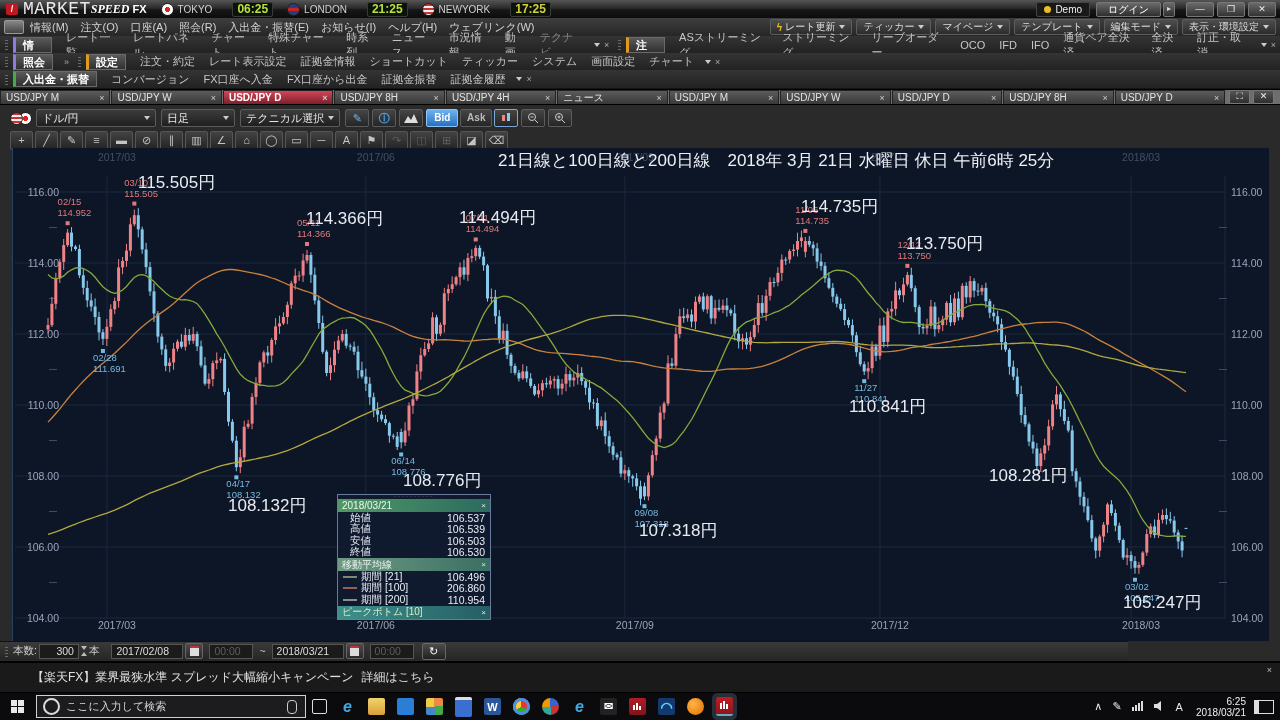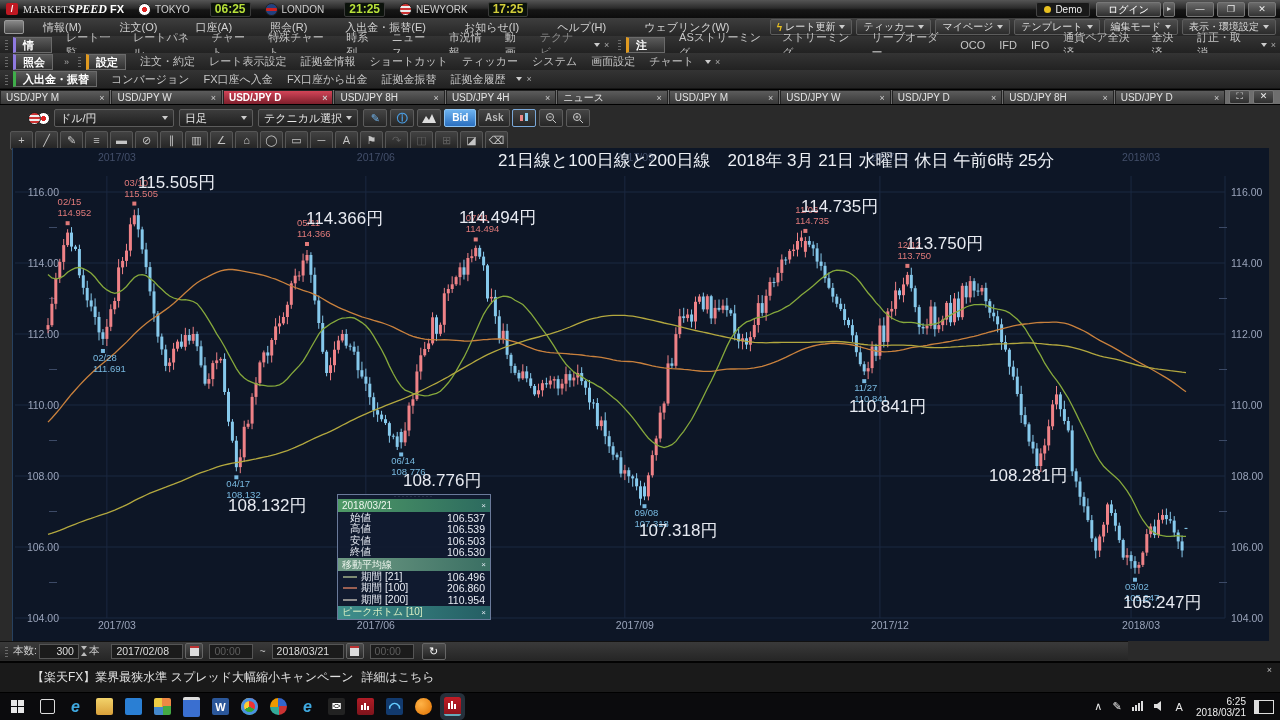--- a/index.html
+++ b/index.html
@@ -3,21 +3,21 @@
 <meta charset="utf-8">
 <style>
 html,body{margin:0;padding:0;width:1280px;height:720px;overflow:hidden;background:#000;
  font-family:"Liberation Sans",sans-serif;color:#ccc;}
 .sp{flex:1}
 
 #titlebar{position:absolute;left:0;top:0;width:1280px;height:18px;
  background:linear-gradient(#555 0%,#2b2b2b 45%,#161616 55%,#0c0c0c);display:flex;align-items:center;}
 #logo-sq{width:12px;height:12px;background:#c01822;border-radius:2px;margin:0 5px 0 6px;
  color:#fff;font-size:9px;line-height:12px;text-align:center;font-weight:bold}
-.logo-m{font-family:Liberation Serif, serif;color:#e8e8e8;font-size:10px;letter-spacing:.5px}
+.logo-m{font-family:Liberation Mono, monospace;color:#e8e8e8;font-size:18px;letter-spacing:.5px}
 .logo-s{font-family:"Liberation Serif",serif;color:#fff;font-size:12px;font-style:italic;font-weight:bold}
 .logo-fx{color:#fff;font-size:11px;font-weight:bold;margin-left:3px}
 .clock{display:flex;align-items:center;margin-left:14px}
 .flag{width:11px;height:11px;border-radius:50%;margin-right:4px;border:1px solid #222}
 .flag-jp{background:radial-gradient(circle at 50% 50%,#d22 0 30%,#fff 31%)}
 .flag-uk{background:linear-gradient(180deg,#23407e 0 40%,#c22 40% 60%,#23407e 60%);}
 .flag-us{background:repeating-linear-gradient(180deg,#c33 0 2px,#eee 2px 4px);}
 .city{font-size:10px;color:#cfcfcf;margin-right:20px}
 .tbox{background:#0b120b;border:1px solid #3a3a3a;border-radius:2px;color:#b8e13a;
  font-size:12px;font-weight:bold;padding:0 4px;line-height:13px}
@@ -27,21 +27,21 @@
 .demo-dot{width:7px;height:7px;border-radius:50%;background:#e8c020;margin-right:4px}
 .winbtn{width:26px;height:13px;background:linear-gradient(#6a6a6a,#333);border:1px solid #777;border-radius:2px;
  margin-left:3px;color:#eee;font-size:9px;line-height:12px;text-align:center}
 #login-btn{background:linear-gradient(#6a6a6a,#2e2e2e);border:1px solid #777;border-radius:2px;
  color:#fff;font-size:10px;padding:0 11px;height:13px;line-height:13px;margin-right:2px}
 #login-arrow{width:10px;height:13px;background:linear-gradient(#6a6a6a,#2e2e2e);border:1px solid #777;border-radius:2px;
  color:#ddd;font-size:8px;line-height:12px;text-align:center;margin-right:8px}
 
 #menubar{position:absolute;left:0;top:18px;width:1280px;height:18px;
  background:linear-gradient(#3e3e3e,#262626);display:flex;align-items:center;border-bottom:1px solid #111}
-.mi{font-size:11px;color:#d2d2d2;padding:0 19px}
+.mi{font-size:11px;color:#d2d2d2;padding:0 6px}
 .rbtn{display:flex;align-items:center;background:linear-gradient(#4e4e4e,#2c2c2c);border:1px solid #5c5c5c;
  border-radius:2px;font-size:10px;color:#ddd;padding:0 6px;height:14px;margin-left:4px}
 .caret{width:0;height:0;border-left:3px solid transparent;border-right:3px solid transparent;
  border-top:4px solid #ccc;margin-left:4px}
 .bolt{color:#e8c020;font-weight:bold;margin-right:3px;font-size:10px}
 .tbrow{position:absolute;left:0;width:1280px;height:17px;background:linear-gradient(#343434,#222);
  display:flex;align-items:center;border-bottom:1px solid #141414}
 .grip{width:3px;height:11px;margin:0 5px;background:repeating-linear-gradient(0deg,#6a6a6a 0 1px,transparent 1px 3px)}
 .gpill{background:linear-gradient(#5a5a5a,#303030);border:1px solid #6a6a6a;color:#fff;font-size:11px;
  font-weight:bold;padding:0 7px;height:14px;line-height:14px;margin-right:7px}
@@ -54,21 +54,21 @@
 #tabsbar{position:absolute;left:0;top:90px;width:1280px;height:14px;background:#6e6e6e;display:flex}
 .tab{width:104px;height:13px;background:linear-gradient(#5c5c5c,#383838);border:1px solid #222;
  border-bottom:none;display:flex;align-items:center;font-size:10px;color:#e2e2e2;padding:0 5px;margin-right:1px}
 .tab .lbl{flex:1;white-space:nowrap;overflow:hidden}
 .tab .tx{font-size:9px;color:#ccc;margin-left:2px}
 .tab.active{background:linear-gradient(#d24558,#7e1f2c);color:#fff;font-weight:bold}
 .tabtool{width:20px;height:12px;background:linear-gradient(#555,#2e2e2e);border:1px solid #777;border-radius:2px;
  color:#eee;font-size:9px;text-align:center;line-height:11px;margin-left:3px}
 
 #chartwin{position:absolute;left:0;top:104px;width:1280px;height:556px;background:#2a2a2a;border-top:1px solid #000}
-#ctbar1{position:absolute;left:28px;top:3px;height:20px;display:flex;align-items:center}
+#ctbar1{position:absolute;left:10px;top:3px;height:20px;display:flex;align-items:center}
 .csel{display:flex;align-items:center;background:linear-gradient(#3c3c3c,#1f1f1f);border:1px solid #5c5c5c;
  border-radius:2px;height:16px;font-size:11px;color:#e6e6e6;padding:0 5px;margin-right:5px}
 .cbtn{width:22px;height:16px;background:linear-gradient(#454545,#262626);border:1px solid #5c5c5c;border-radius:2px;
  margin-right:3px;display:flex;align-items:center;justify-content:center;font-size:11px;color:#cfcfcf}
 .bidask{width:30px;height:16px;border-radius:2px;font-size:10px;font-weight:bold;text-align:center;line-height:16px;margin-right:2px}
 .bid-on{background:linear-gradient(#6db2ef,#2a6fc0);border:1px solid #8cc4f4;color:#fff}
 .ask-off{background:linear-gradient(#454545,#262626);border:1px solid #5c5c5c;color:#bbb}
 #ctbar2{position:absolute;left:10px;top:25px;height:20px;display:flex;align-items:center}
 .dtool{width:21px;height:17px;background:linear-gradient(#424242,#242424);border:1px solid #565656;border-radius:2px;
  margin-right:2px;text-align:center;line-height:16px;font-size:11px;color:#c4c4c4}
@@ -1149,20 +1149,25 @@
 
 <div id="taskbar">
   <div id="start-btn">
     <span class="winlogo">
         <i></i>
         <i></i>
         <i></i>
         <i></i>
       </span>
     </div>
+  <div id="search-box">
+    <span id="cortana"></span>
+    <span class="ph">ここに入力して検索</span>
+    <span class="mic"></span>
+    </div>
   <div class="tkicon" style="border:1px solid #ddd;width:13px;height:13px"></div>
   <div class="tkicon" style="color:#3fa9e0;font-size:16px;font-style:italic">e</div>
   <div class="tkicon" style="background:linear-gradient(#f2d36b,#d9a03a)"></div>
   <div class="tkicon" style="background:#2a7fd4"></div>
   <div class="tkicon" style="background:conic-gradient(#e84 0 25%,#4a4 0 50%,#48c 0 75%,#ec4 0)"></div>
   <div class="tkicon" style="background:#3a6fd0;border-top:3px solid #ddd"></div>
   <div class="tkicon" style="background:#2b579a;font-size:11px">W</div>
   <div class="tkicon" style="border-radius:50%;background:conic-gradient(#e33 0 33%,#3a3 0 66%,#fc3 0);box-shadow:inset 0 0 0 4px #fff0,inset 0 0 0 3px #4a90e2"></div>
   <div class="tkicon" style="border-radius:50%;background:conic-gradient(#36c 0 25%,#c33 0 50%,#3a9 0 75%,#e90 0)"></div>
   <div class="tkicon" style="color:#3fa9e0;font-size:16px;font-style:italic">e</div>

